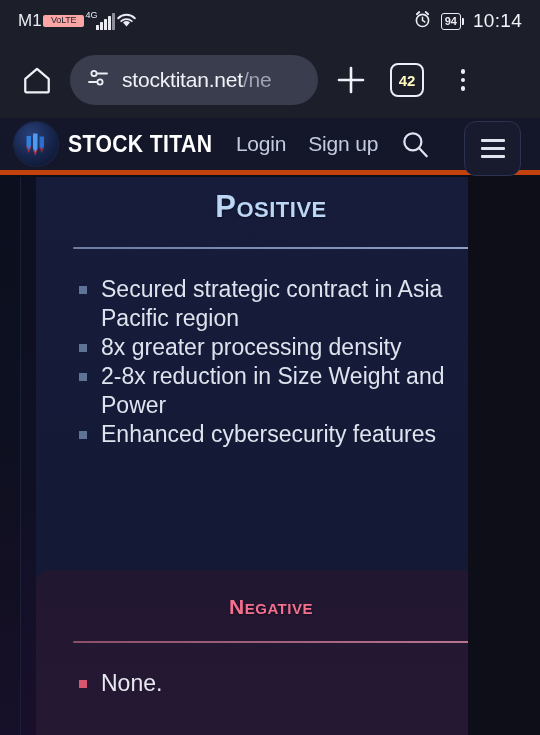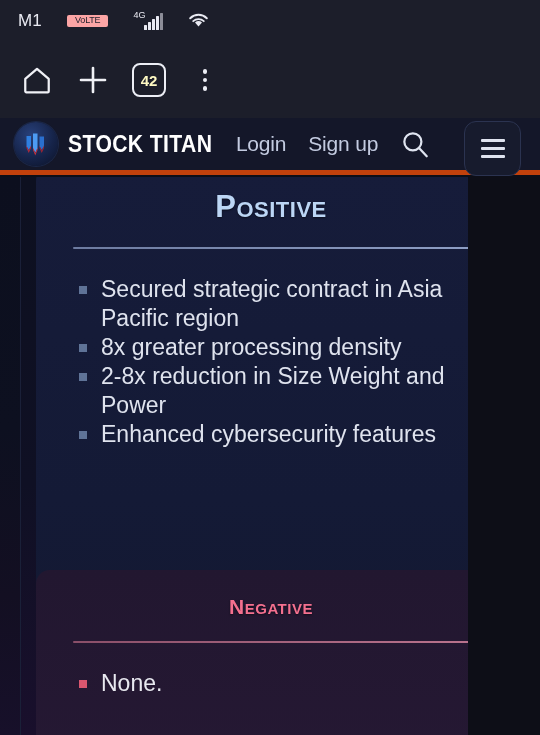--- a/index.html
+++ b/index.html
@@ -10,21 +10,21 @@
     overflow:hidden;
   }
   .phone { position:relative; width:540px; height:735px; overflow:hidden; background:#0d0e17; }
 
   
   .statusbar{
     position:relative; height:42px; background:#1c1e2a;
     display:flex; align-items:center; justify-content:space-between;
     padding:0 18px; color:#e9eaf2;
   }
-  .sb-left{ display:flex; align-items:center; gap:25px; }
+  .sb-left{ display:flex; align-items:center; gap:1px; }
   .sb-right{ display:flex; align-items:center; gap:9px; }
   .carrier{ font-size:17px; letter-spacing:.2px; color:#e9eaf2; }
   .volte{
     background:#fca5a5; color:#1c1e2a; font-size:9px; font-weight:normal;
     border-radius:2px; padding:1px 8px; line-height:1.05; letter-spacing:-.2px;
   }
   .sigwrap{ display:flex; align-items:flex-end; gap:1px; position:relative; padding-left:11px;}
   .gtag{ position:absolute; left:0; top:-2px; font-size:9px; line-height:1; color:#e9eaf2;}
   .bar{ width:3px; background:#e9eaf2; border-radius:.5px; }
   .b1{height:5px;} .b2{height:8px;} .b3{height:11px;} .b4{height:14px;} .b5{height:17px; opacity:.55;}
@@ -152,29 +152,54 @@
           <span class="bar b5"></span>
       </span>
       <span class="wifi">
         <svg width="21" height="16" viewBox="0 0 21 16">
           <path d="M10.5 13.6 L14 9.6 A5.4 5.4 0 0 0 7 9.6 Z" fill="#e9eaf2"></path>
           <path d="M2.2 5.2 A12 12 0 0 1 18.8 5.2" stroke="#e9eaf2" stroke-width="2" fill="none" stroke-linecap="round"></path>
           <path d="M5.2 8.2 A8 8 0 0 1 15.8 8.2" stroke="#e9eaf2" stroke-width="1.8" fill="none" stroke-linecap="round"></path>
         </svg>
       </span>
     </div>
+    <div class="sb-right">
+      <span>
+        <svg width="19" height="19" viewBox="0 0 20 20">
+          <circle cx="10" cy="11" r="6.4" stroke="#e9eaf2" stroke-width="1.7" fill="none"></circle>
+          <path d="M10 7.6 V11 L12.4 12.6" stroke="#e9eaf2" stroke-width="1.6" fill="none" stroke-linecap="round"></path>
+          <path d="M4 4.4 L6.6 2.2 M16 4.4 L13.4 2.2" stroke="#e9eaf2" stroke-width="2" stroke-linecap="round"></path>
+        </svg>
+      </span>
+      <span class="batt-wrap">
+        <span class="batt">94</span>
+        <span class="batt-cap"></span>
+      </span>
+      <span class="time">10:14</span>
+    </div>
   </div>
 
   <div class="toolbar">
     <div class="tb-icon">
       <svg width="32" height="32" viewBox="0 0 30 30">
         <path d="M4 14 L15 4.5 L26 14 V25.5 A1 1 0 0 1 25 26.5 H5 A1 1 0 0 1 4 25.5 Z" stroke="#f0f1f6" stroke-width="2.1" fill="none" stroke-linejoin="round"></path>
       </svg>
     </div>
 
+    <div class="omnibox">
+      <span>
+        <svg width="24" height="20" viewBox="0 0 24 20">
+          <circle cx="8" cy="5.5" r="2.6" stroke="#eceef5" stroke-width="1.8" fill="none"></circle>
+          <line x1="11.5" y1="5.5" x2="21" y2="5.5" stroke="#eceef5" stroke-width="1.8" stroke-linecap="round"></line>
+          <circle cx="14" cy="14" r="2.6" stroke="#eceef5" stroke-width="1.8" fill="none"></circle>
+          <line x1="3" y1="14" x2="10.5" y2="14" stroke="#eceef5" stroke-width="1.8" stroke-linecap="round"></line>
+        </svg>
+      </span>
+      <span class="omni-text"><span>stocktitan.net</span><span class="dim">/ne</span></span>
+    </div>
 
     <div class="tb-icon">
       <svg width="34" height="34" viewBox="0 0 34 34">
         <line x1="17" y1="5" x2="17" y2="29" stroke="#f0f1f6" stroke-width="2.6" stroke-linecap="round"></line>
         <line x1="5" y1="17" x2="29" y2="17" stroke="#f0f1f6" stroke-width="2.6" stroke-linecap="round"></line>
       </svg>
     </div>
 
     <div class="tb-icon">
       <span class="tabcount">42</span>

